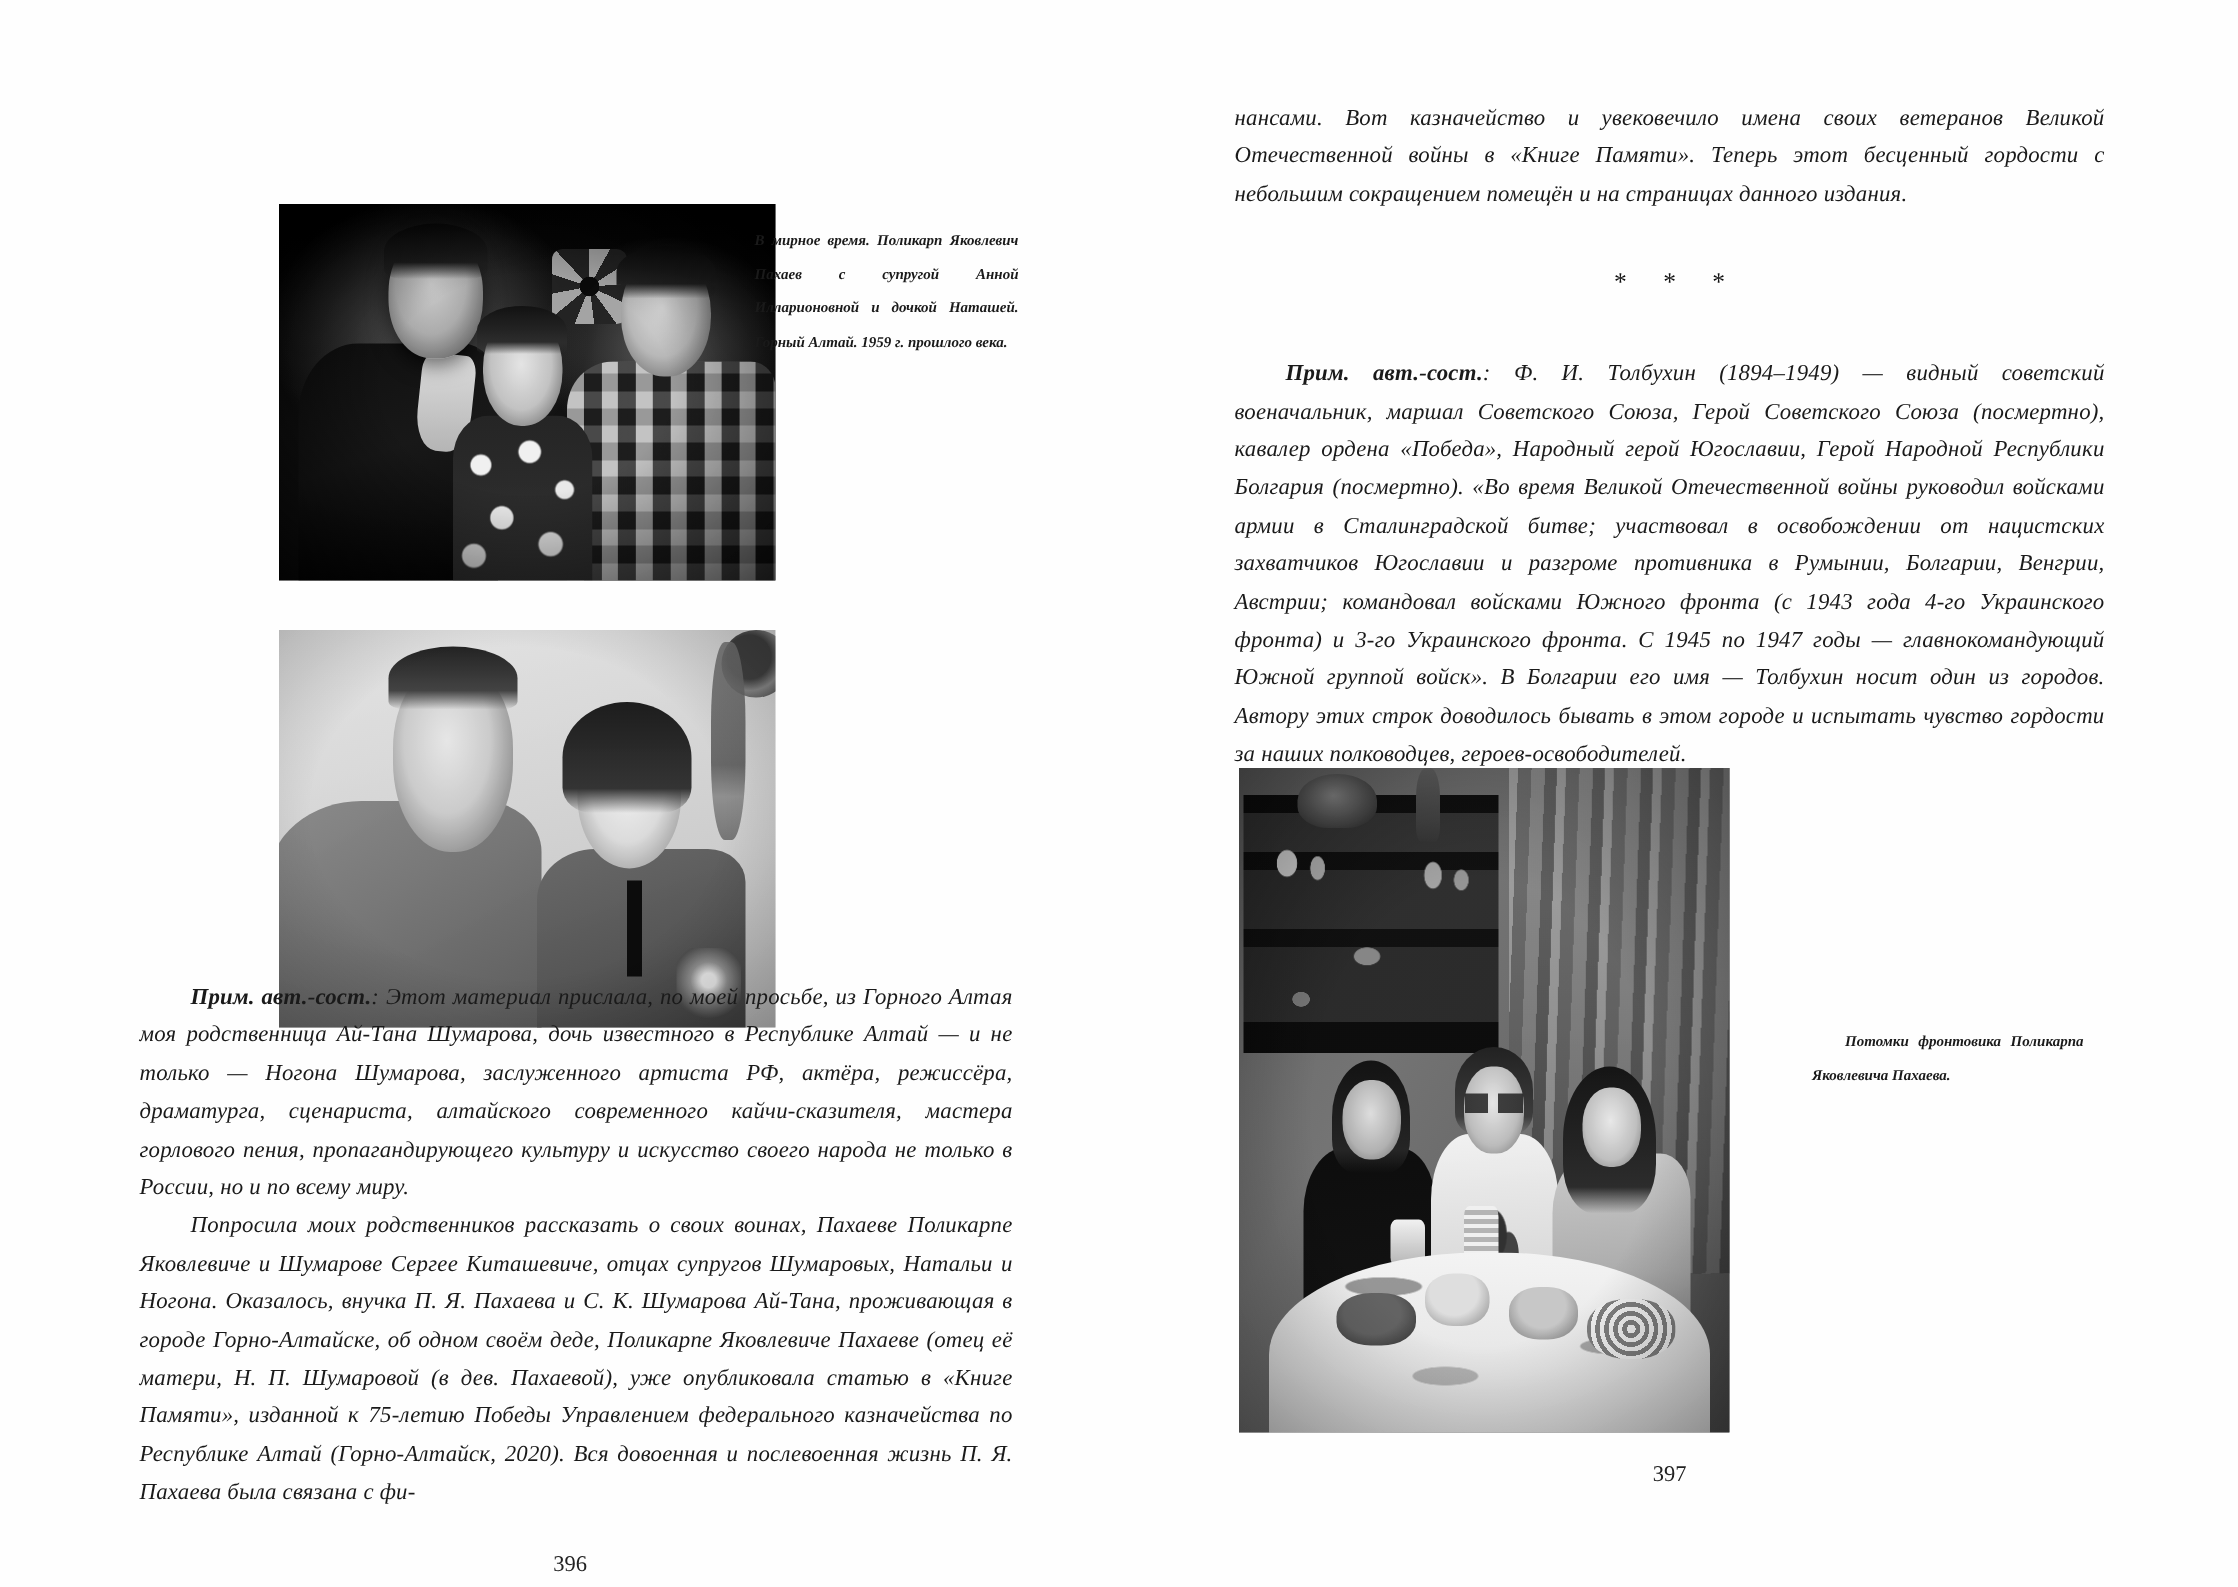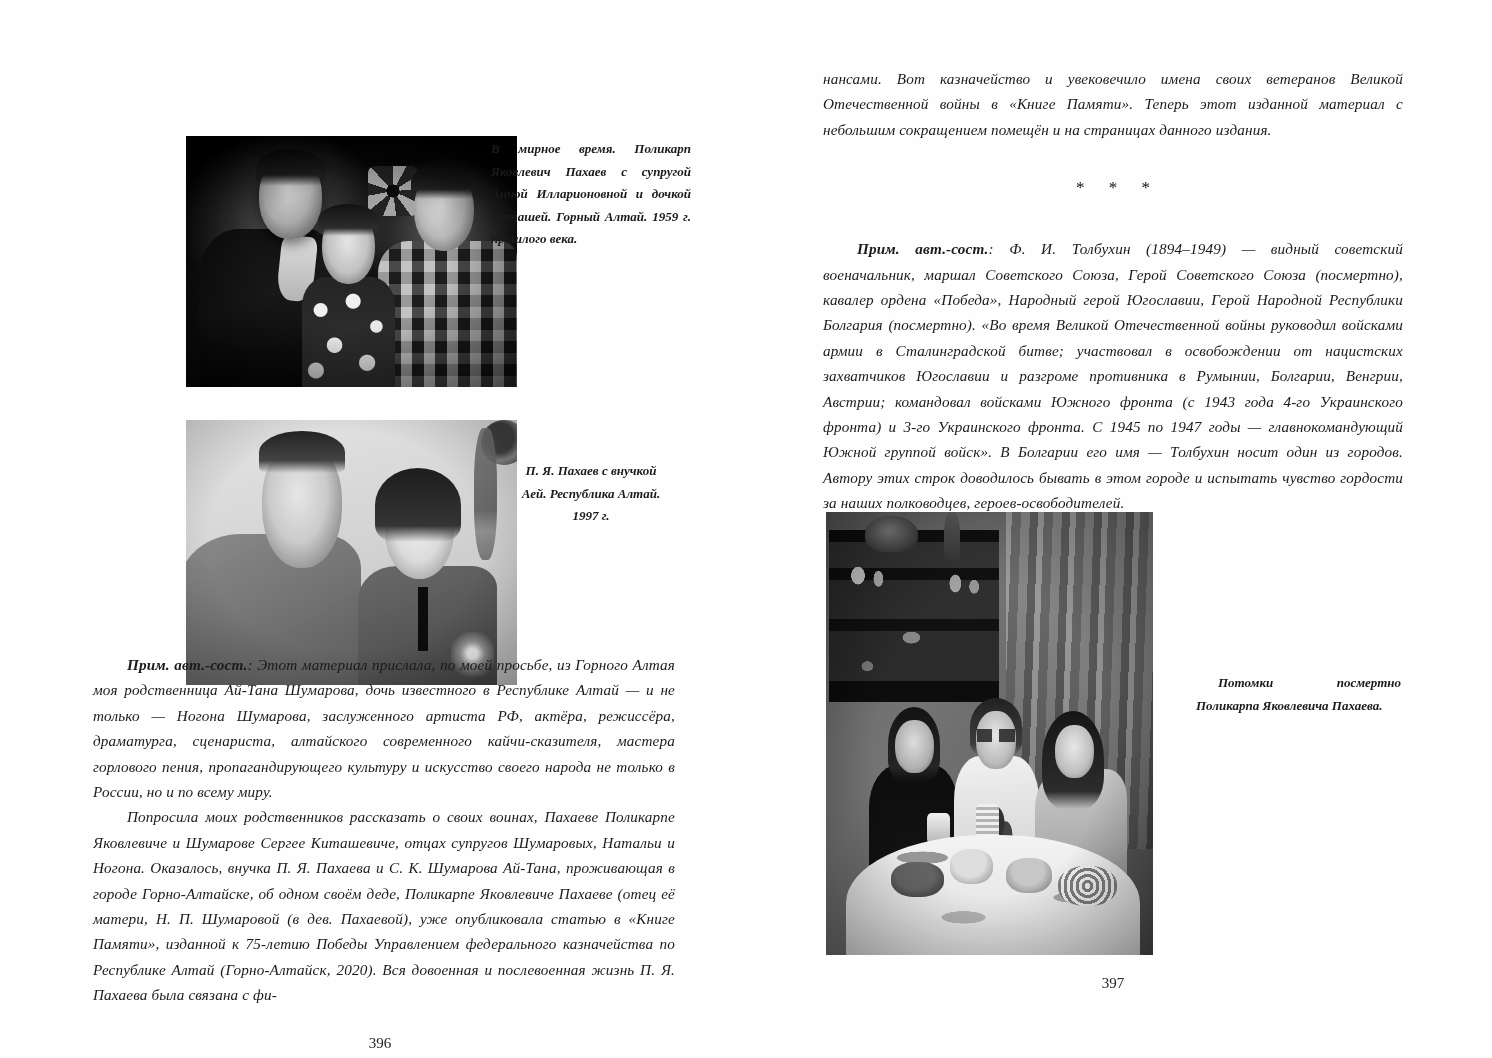--- a/index.html
+++ b/index.html
@@ -55,24 +55,24 @@
   .src-label {
     font-weight: bold;
     font-style: italic;
   }
   .src-value { font-style: italic; }
 
   
   .caption {
     font-style: italic;
     font-weight: bold;
-    font-size: 13px;
+    font-size: 10px;
     line-height: 22.6px;
     text-align: justify;
-    margin: 0;
+    margin: 12px;
   }
   .caption-block { position: absolute; }
   .caption-para + .caption-para { margin-top: 17px; }
   .caption-para { text-indent: 22px; }
   .caption-center-last { text-align: center; }
 
   
   .stars {
     text-align: center;
     font-size: 17px;
@@ -438,37 +438,32 @@
       <div class="layer girl-hair"></div>
       <div class="layer buttons"></div>
       <div class="layer brooch"></div>
       <div class="layer vignette"></div>
     </div>
 
     <div class="caption-block" style="left:398px; top:78px; width:200px;">
       <p class="caption">В мирное время. Поликарп Яковлевич Пахаев с супругой Анной Илларионовной и дочкой Наташей. Горный Алтай. 1959 г. прошлого века.</p>
     </div>
 
-    <div class="caption-block" style="left:398px; top:400px; width:200px; text-align:center;">
-      <p class="caption caption-center-last" style="text-align:center;">П. Я. Пахаев с внучкой</p>
-      <p class="caption caption-center-last" style="text-align:center;">Аей. Республика Алтай.</p>
-      <p class="caption caption-center-last" style="text-align:center;">1997 г.</p>
-    </div>
 
     <div style="position:absolute; left:0; top:592px; width:582px;">
       <p class="para indent"><span class="lead">Прим. авт.-сост.</span><span>:</span><span> Этот материал прислала, по моей просьбе, из Горного Алтая моя родственница Ай-Тана Шумарова, дочь известного в Республике Алтай — и не только — Ногона Шумарова, заслуженного артиста РФ, актёра, режиссёра, драматурга, сценариста, алтайского современного кайчи-сказителя, мастера горлового пения, пропагандирующего культуру и искусство своего народа не только в России, но и по всему миру.</span></p>
       <p class="para indent" style="margin-top:0;">Попросила моих родственников рассказать о своих воинах, Пахаеве Поликарпе Яковлевиче и Шумарове Сергее Киташевиче, отцах супругов Шумаровых, Натальи и Ногона. Оказалось, внучка П. Я. Пахаева и С. К. Шумарова Ай-Тана, проживающая в городе Горно-Алтайске, об одном своём деде, Поликарпе Яковлевиче Пахаеве (отец её матери, Н. П. Шумаровой (в дев. Пахаевой), уже опубликовала статью в «Книге Памяти», изданной к 75-летию Победы Управлением федерального казначейства по Республике Алтай (Горно-Алтайск, 2020). Вся довоенная и послевоенная жизнь П. Я. Пахаева была связана с фи-</p>
     </div>
 
     <div class="folio" style="left:227px; top:975px;">396</div>
   </div>
 
   <div class="col-right">
 
-    <p class="para" style="margin-top:6px;">нансами. Вот казначейство и увековечило имена своих ветеранов Великой Отечественной войны в «Книге Памяти». Теперь этот изданной материал с небольшим сокращением помещён и на страницах данного издания.</p>
+    <p class="para" style="margin-top:6px;">нансами. Вот казначейство и увековечило имена своих ветеранов Великой Отечественной войны в «Книге Памяти». Теперь этот бесценный гордости с небольшим сокращением помещён и на страницах данного издания.</p>
 
     <div class="stars" style="margin-top:36px;">* * *</div>
 
     <p class="para indent" style="margin-top:38px;"><span class="lead">Прим. авт.-сост.</span><span>:</span><span> Ф. И. Толбухин (1894–1949) — видный советский военачальник, маршал Советского Союза, Герой Советского Союза (посмертно), кавалер ордена «Победа», Народный герой Югославии, Герой Народной Республики Болгария (посмертно). «Во время Великой Отечественной войны руководил войсками армии в Сталинградской битве; участвовал в освобождении от нацистских захватчиков Югославии и разгроме противника в Румынии, Болгарии, Венгрии, Австрии; командовал войсками Южного фронта (с 1943 года 4-го Украинского фронта) и 3-го Украинского фронта. С 1945 по 1947 годы — главнокомандующий Южной группой войск». В Болгарии его имя — Толбухин носит один из городов. Автору этих строк доводилось бывать в этом городе и испытать чувство гордости за наших полководцев, героев-освободителей.</span></p>
 
     <p class="para indent" style="margin-top:0;"><span class="src-label">Источник:</span><span class="src-value"> ru.m.wikipedia.org</span></p>
 
     <div class="folio" style="left:230px; top:915px;">397</div>
   </div>
 
@@ -494,16 +489,16 @@
     <div class="layer cup-b"></div>
     <div class="layer table"></div>
     <div class="layer dish-a"></div>
     <div class="layer dish-b"></div>
     <div class="layer dish-c"></div>
     <div class="layer dish-d"></div>
     <div class="layer vignette"></div>
   </div>
 
   <div class="caption-block" style="left:1196px; top:672px; width:205px;">
-    <p class="caption caption-para" style="text-indent:22px;">Потомки посмертно Поликарпа Яковлевича Пахаева.</p>
+    <p class="caption caption-para" style="text-indent:22px;">Потомки фронтовика Поликарпа Яковлевича Пахаева.</p>
   </div>
 
 </div>
 
 </body></html>

